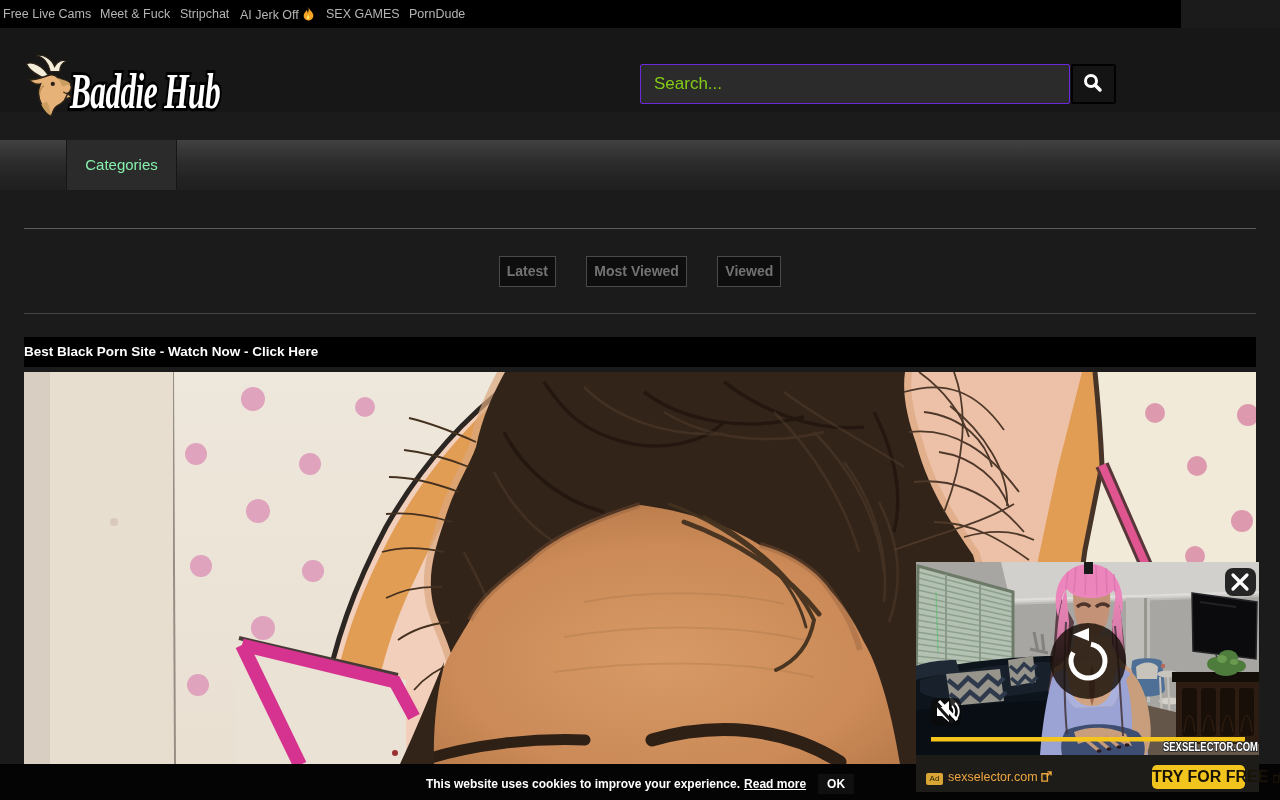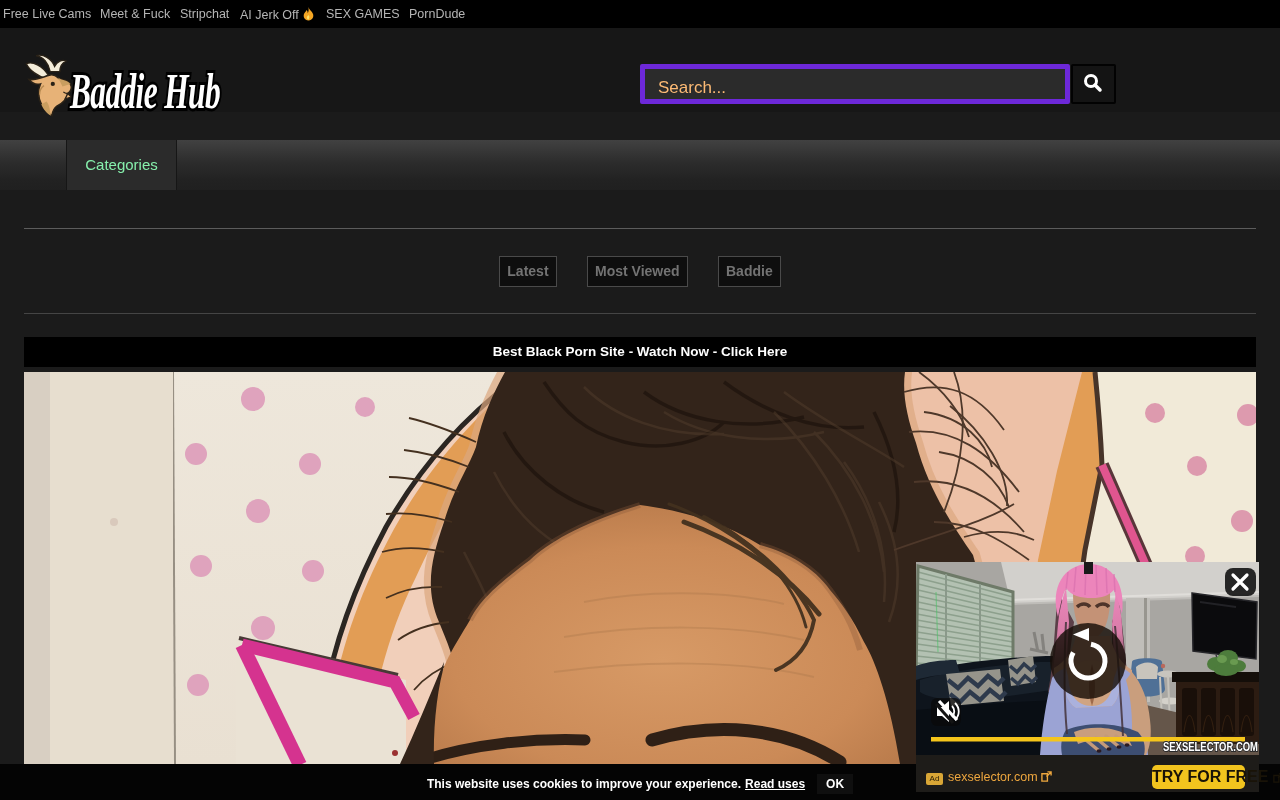--- a/index.html
+++ b/index.html
@@ -1,30 +1,30 @@
 <!DOCTYPE html>
 <html><head>
 <meta charset="utf-8">
 <style>
 * { margin:0; padding:0; box-sizing:border-box; }
 html,body { width:1280px; height:800px; overflow:hidden; background:#1b1b1b; font-family:"Liberation Sans", sans-serif; }
-.topbar { position:absolute; left:0; top:0; width:1280px; height:28px; background:#000; }
+.topbar { position:absolute; left:0; top:0; width:1181px; height:28px; background:#000; }
 .topbar a { position:absolute; top:7px; color:#b5b5b5; font-size:12.5px; text-decoration:none; white-space:nowrap; }
 .header { position:absolute; left:0; top:28px; width:1280px; height:84px; background:#171717; }
 .logo { position:absolute; left:24px; top:18px; }
 .searchwrap { position:absolute; left:640px; top:36px; }
-.sinput { position:absolute; left:0; top:0; width:430px; height:40px; background:#2b2b2b; border:5px solid #6d28d9; border-radius:2px; color:#fdba74; font-size:17px; line-height:38px; padding-left:13px; }
+.sinput { position:absolute; left:0; top:0; width:430px; height:40px; background:#2b2b2b; border:1px solid #6d28d9; border-radius:2px; color:#84cc16; font-size:17px; line-height:38px; padding-left:13px; }
 .sbtn { position:absolute; left:431px; top:0; width:45px; height:40px; background:#141414; border:2px solid #020202; border-radius:2px; }
 .nav { position:absolute; left:0; top:140px; width:1280px; height:50px; background:linear-gradient(#414141, #2c2c2c 45%, #222 80%, #202020); }
 .cat { position:absolute; left:24px; top:0; width:111px; height:50px; background:#2b2b2b; border-left:1px solid #161616; border-right:1px solid #161616; color:#86efac; font-size:15px; text-align:center; line-height:50px;margin-left:42px; }
 .hr1 { position:absolute; left:24px; top:228px; width:1232px; height:1px; background:#5c5c5c; }
 .hr2 { position:absolute; left:24px; top:313px; width:1232px; height:1px; background:#454545; }
 .btnrow { position:absolute; left:0; top:256px; width:1280px; text-align:center; }
 .fbtn { display:inline-block; height:31px; line-height:29px; padding:0 7px; margin:0 13px; background:#0e0e0e; border:1px solid #4a4a4a; color:#737373; font-size:14px; font-weight:bold; }
-.adbar { position:absolute; left:24px; top:337px; width:1232px; height:30px; background:#000; color:#fff; font-size:13.5px; font-weight:bold; text-align:center; line-height:30px; }
+.adbar { position:absolute; left:24px; top:337px; width:1232px; height:30px; background:#000; color:#fff; font-size:13.5px; font-weight:bold; text-align:left; line-height:30px; }
 .mainimg { position:absolute; left:24px; top:372px; width:1232px; height:392px; }
 .cookiebar { position:absolute; left:0; top:764px; width:1280px; height:36px; background:#040404; }
 .cookiein { position:absolute; left:0; top:0; width:1280px; text-align:center; color:#fff; font-size:12px; font-weight:bold; line-height:41px; }
 .okbtn { display:inline-block; background:#0f0f0f; padding:3px 9px; line-height:normal; margin-left:12px; }
 .rm { text-decoration:underline; margin-left:4px; }
 .video { position:absolute; left:916px; top:562px; width:343px; height:193px; }
 .vstrip { position:absolute; left:916px; top:755px; width:343px; height:37px; background:#1e1c19; }
 .adlabel { position:absolute; left:10px; top:18px; width:17px; height:12px; background:#d9a636; border-radius:2px; color:#241a05; font-size:8px; font-weight:normal; text-align:center; line-height:12px; }
 .adurl { position:absolute; left:32px; top:15px; color:#eda63e; font-size:12.5px; }
 .tryfree { position:absolute; left:236px; top:10px; width:93px; height:24px; background:#f2c41e; border-radius:5px; color:#191307; font-size:16px; font-weight:bold; text-align:center; line-height:24px; white-space:nowrap; }
@@ -68,21 +68,21 @@
         </svg></div>
   </div>
 </div>
 <div class="nav">
     <div class="cat">Categories</div>
   </div>
 <div class="hr1"></div>
 <div class="btnrow">
   <span class="fbtn">Latest</span>
   <span class="fbtn">Most Viewed</span>
-  <span class="fbtn">Baddie</span>
+  <span class="fbtn">Viewed</span>
 </div>
 <div class="hr2"></div>
 <div class="adbar">Best Black Porn Site - Watch Now - Click Here</div>
 <div class="mainimg">
 <svg width="1232" height="392" viewBox="0 0 1232 392">
 <defs>
 <radialGradient id="skin" cx="50%" cy="60%" r="80%">
   <stop offset="0%" stop-color="#d79a66"></stop>
   <stop offset="55%" stop-color="#cb8a57"></stop>
   <stop offset="100%" stop-color="#ab6f42"></stop>
@@ -243,21 +243,21 @@
 <path d="M700,155 C740,180 772,215 782,255" stroke-width="3"></path>
 <path d="M645,132 C690,148 735,178 768,215" stroke-width="3"></path>
 </g>
 
 <circle cx="371" cy="381" r="3" fill="#9a3030"></circle>
 
 <path d="M420,290 C 405,325 392,358 376,392 L 410,392 C 409,360 412,325 419,298 Z" fill="#33241a"></path>
 </svg>
 </div>
 <div class="cookiebar">
-    <div class="cookiein">This website uses cookies to improve your experience.<span class="rm">Read uses</span><span class="okbtn">OK</span></div>
+    <div class="cookiein">This website uses cookies to improve your experience.<span class="rm">Read more</span><span class="okbtn">OK</span></div>
   </div>
 <div class="video">
 <svg width="343" height="193" viewBox="0 0 343 193">
 <defs>
 <linearGradient id="phair" x1="0" y1="0" x2="0" y2="1">
   <stop offset="0%" stop-color="#ec85bb"></stop>
   <stop offset="45%" stop-color="#d87da8"></stop>
   <stop offset="75%" stop-color="#7c5560"></stop>
   <stop offset="100%" stop-color="#3c2b33"></stop>
 </linearGradient>

